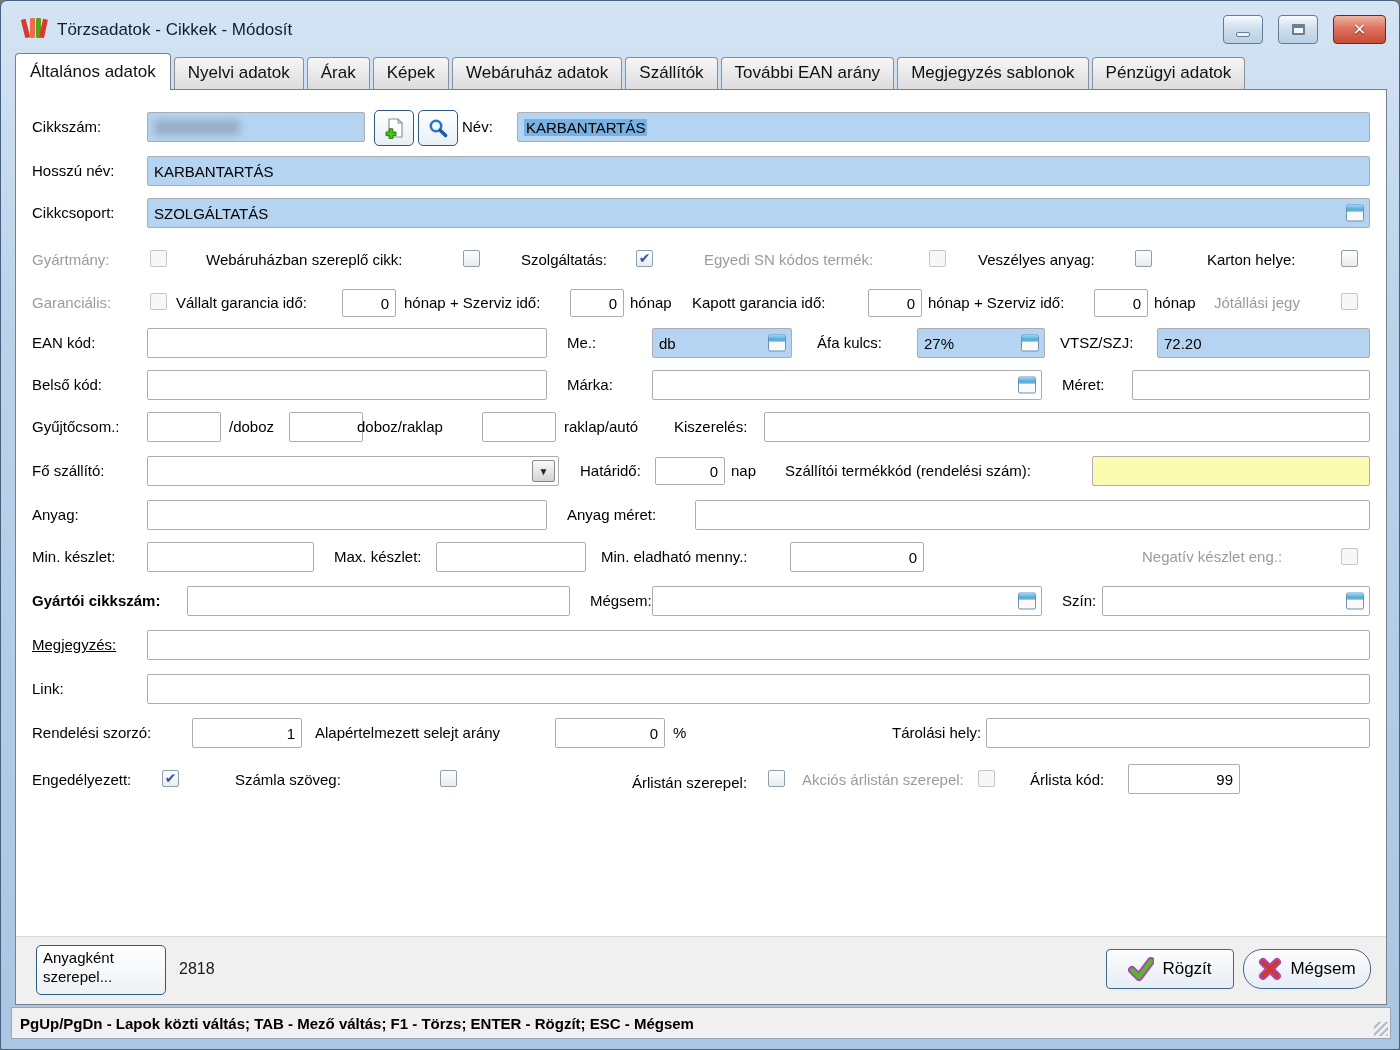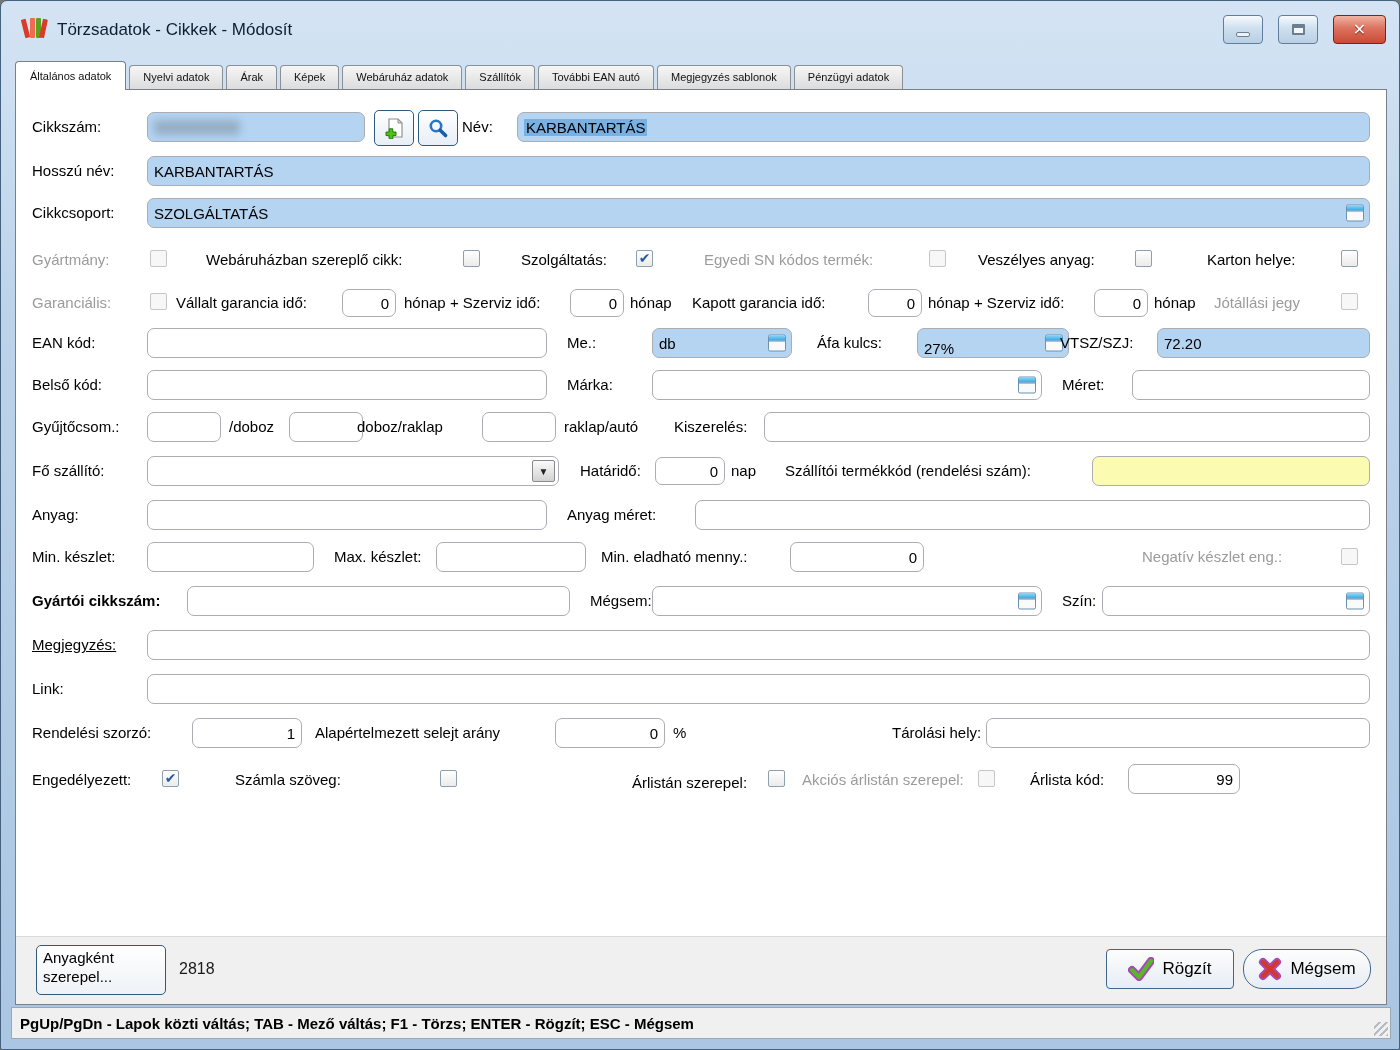--- a/index.html
+++ b/index.html
@@ -13,30 +13,30 @@
   .app-icon{position:absolute;left:20px;top:13px;width:28px;height:28px;}
   .title-text{position:absolute;left:56px;top:19px;font-size:17px;color:#0d1f33;white-space:nowrap;}
   .winbtn{position:absolute;top:14px;height:29px;border:1px solid #5f7d9c;border-radius:4px;
     background:linear-gradient(#f6fafd,#cfe0ef 45%,#b9cfe4);display:flex;align-items:center;justify-content:center;}
   .winbtn.close{background:linear-gradient(#f0b4a2,#dd7260 45%,#c94a34);border-color:#7e2218;}
   .glyph-min{width:14px;height:5px;background:#eef2f6;border:1px solid #6c7f92;border-radius:2px;margin-top:9px;}
   .glyph-max{width:13px;height:11px;border:2px solid #6c7f92;border-top-width:4px;background:#f4f7fa;border-radius:1px;}
   .glyph-x{color:#fff;font-weight:bold;font-size:16px;text-shadow:0 1px 1px #7a1a10;line-height:1;}
   
   .tabstrip{position:absolute;left:14px;top:54px;width:1372px;height:34px;display:flex;align-items:flex-end;z-index:3;}
-  .tab{font-size:11px;color:#111;padding:5px 13px 6px;background:linear-gradient(#f6f6f6,#dcdcdc);
+  .tab{font-size:17px;color:#111;padding:5px 13px 6px;background:linear-gradient(#f6f6f6,#dcdcdc);
     border:1px solid #8a8f98;border-bottom:none;border-radius:4px 4px 0 0;margin-right:3px;white-space:nowrap;cursor:default;}
   .tab.active{background:#fff;padding:8px 14px 8px;margin-bottom:-1px;border-color:#7a7f88;}
   
   .panel{position:absolute;left:14px;top:88px;width:1372px;height:916px;background:#fff;border:1px solid #7a7f88;z-index:2;}
   .footstrip{position:absolute;left:0;top:846px;width:1370px;height:68px;background:#f0f0f0;border-top:1px solid #dadada;}
   .lbl{position:absolute;font-size:15px;line-height:30px;white-space:nowrap;color:#000;}
   .lbl.s{line-height:20px;}
   .dim{color:#9b9b9b;}
-  .inp{position:absolute;height:30px;border:1px solid #abadb3;border-radius:7px;background:#fff;
+  .inp{position:absolute;height:30px;border:1px solid #abadb3;border-radius:2px;background:#fff;
     font-size:15px;display:flex;align-items:center;padding:0 6px;}
   .h28{height:28px;}
   .blue{background:#b4d4f2;}
   .yellow{background:#fbfbb2;}
   .num{justify-content:flex-end;}
   .sel{background:#78b0e2;padding:0 2px;}
   .smudge{width:86px;height:15px;background:#7d8ea0;opacity:.55;border-radius:3px;filter:blur(4px);}
   .cb{position:absolute;width:17px;height:17px;border:1px solid #8e9fae;border-radius:2px;
     background:linear-gradient(#ffffff,#ebebeb);display:flex;align-items:center;justify-content:center;}
   .cb.dis{border-color:#c6c6c6;background:#f7f7f7;}
@@ -87,21 +87,21 @@
       </div>
   </div>
 
   <div class="tabstrip">
     <div class="tab active">Általános adatok</div>
     <div class="tab">Nyelvi adatok</div>
     <div class="tab">Árak</div>
     <div class="tab">Képek</div>
     <div class="tab">Webáruház adatok</div>
     <div class="tab">Szállítók</div>
-    <div class="tab">További EAN autó</div>
+    <div class="tab">További EAN arány</div>
     <div class="tab">Megjegyzés sablonok</div>
     <div class="tab">Pénzügyi adatok</div>
   </div>
 
   <div class="panel">
 
     <span class="lbl" style="left:16px;top:22px;">Cikkszám:</span>
     <div class="inp blue" style="left:131px;top:22px;width:218px;">
         <span class="smudge"></span>
       </div>
@@ -171,21 +171,21 @@
     <div class="cb dis" style="left:1325px;top:203px;" data-checked="false"></div>
 
     <span class="lbl" style="left:16px;top:238px;">EAN kód:</span>
     <div class="inp" style="left:131px;top:238px;width:400px;"></div>
     <span class="lbl" style="left:551px;top:238px;">Me.:</span>
     <div class="inp blue" style="left:636px;top:238px;width:140px;">
       <span>db</span>
       <div class="mwin"></div>
     </div>
     <span class="lbl" style="left:801px;top:238px;">Áfa kulcs:</span>
-    <div class="inp blue" style="left:901px;top:238px;width:152px;align-items:flex-end;">
+    <div class="inp blue" style="left:901px;top:238px;width:128px;">
       <span>27%</span>
       <div class="mwin"></div>
     </div>
     <span class="lbl" style="left:1044px;top:238px;">VTSZ/SZJ:</span>
     <div class="inp blue" style="left:1141px;top:238px;width:213px;">
         <span>72.20</span>
       </div>
 
     <span class="lbl" style="left:16px;top:280px;">Belső kód:</span>
     <div class="inp" style="left:131px;top:280px;width:400px;"></div>

